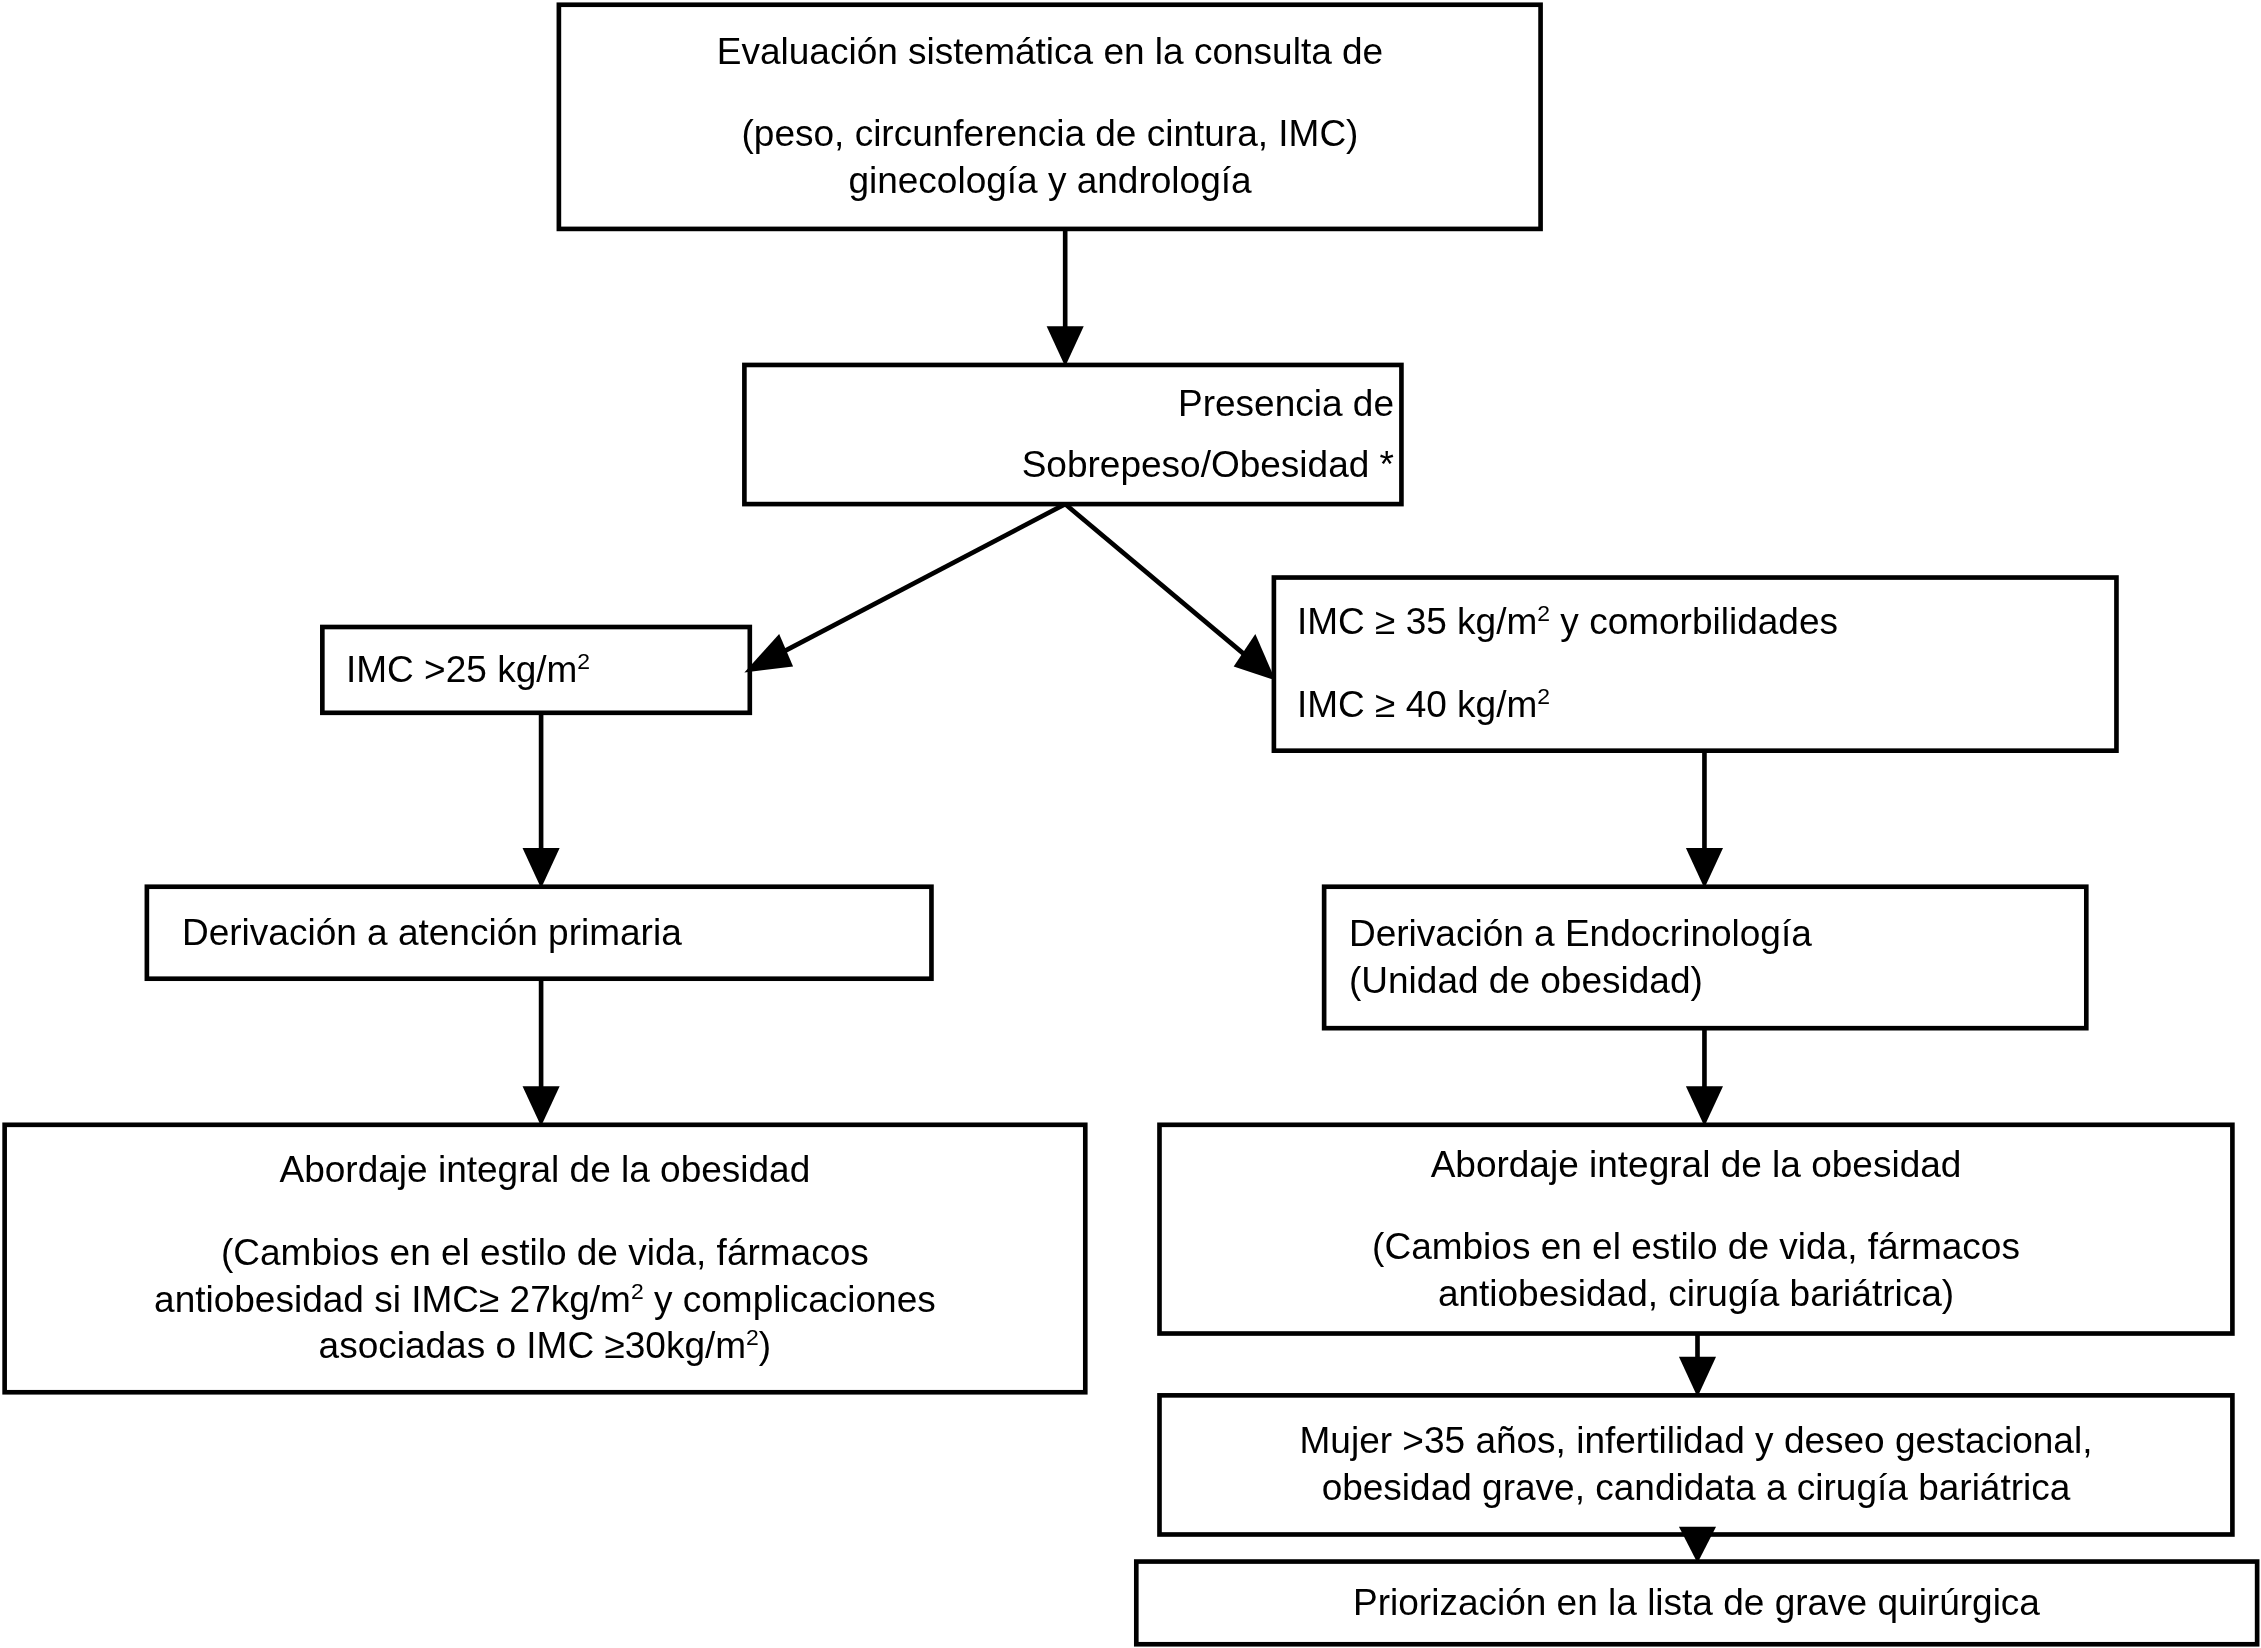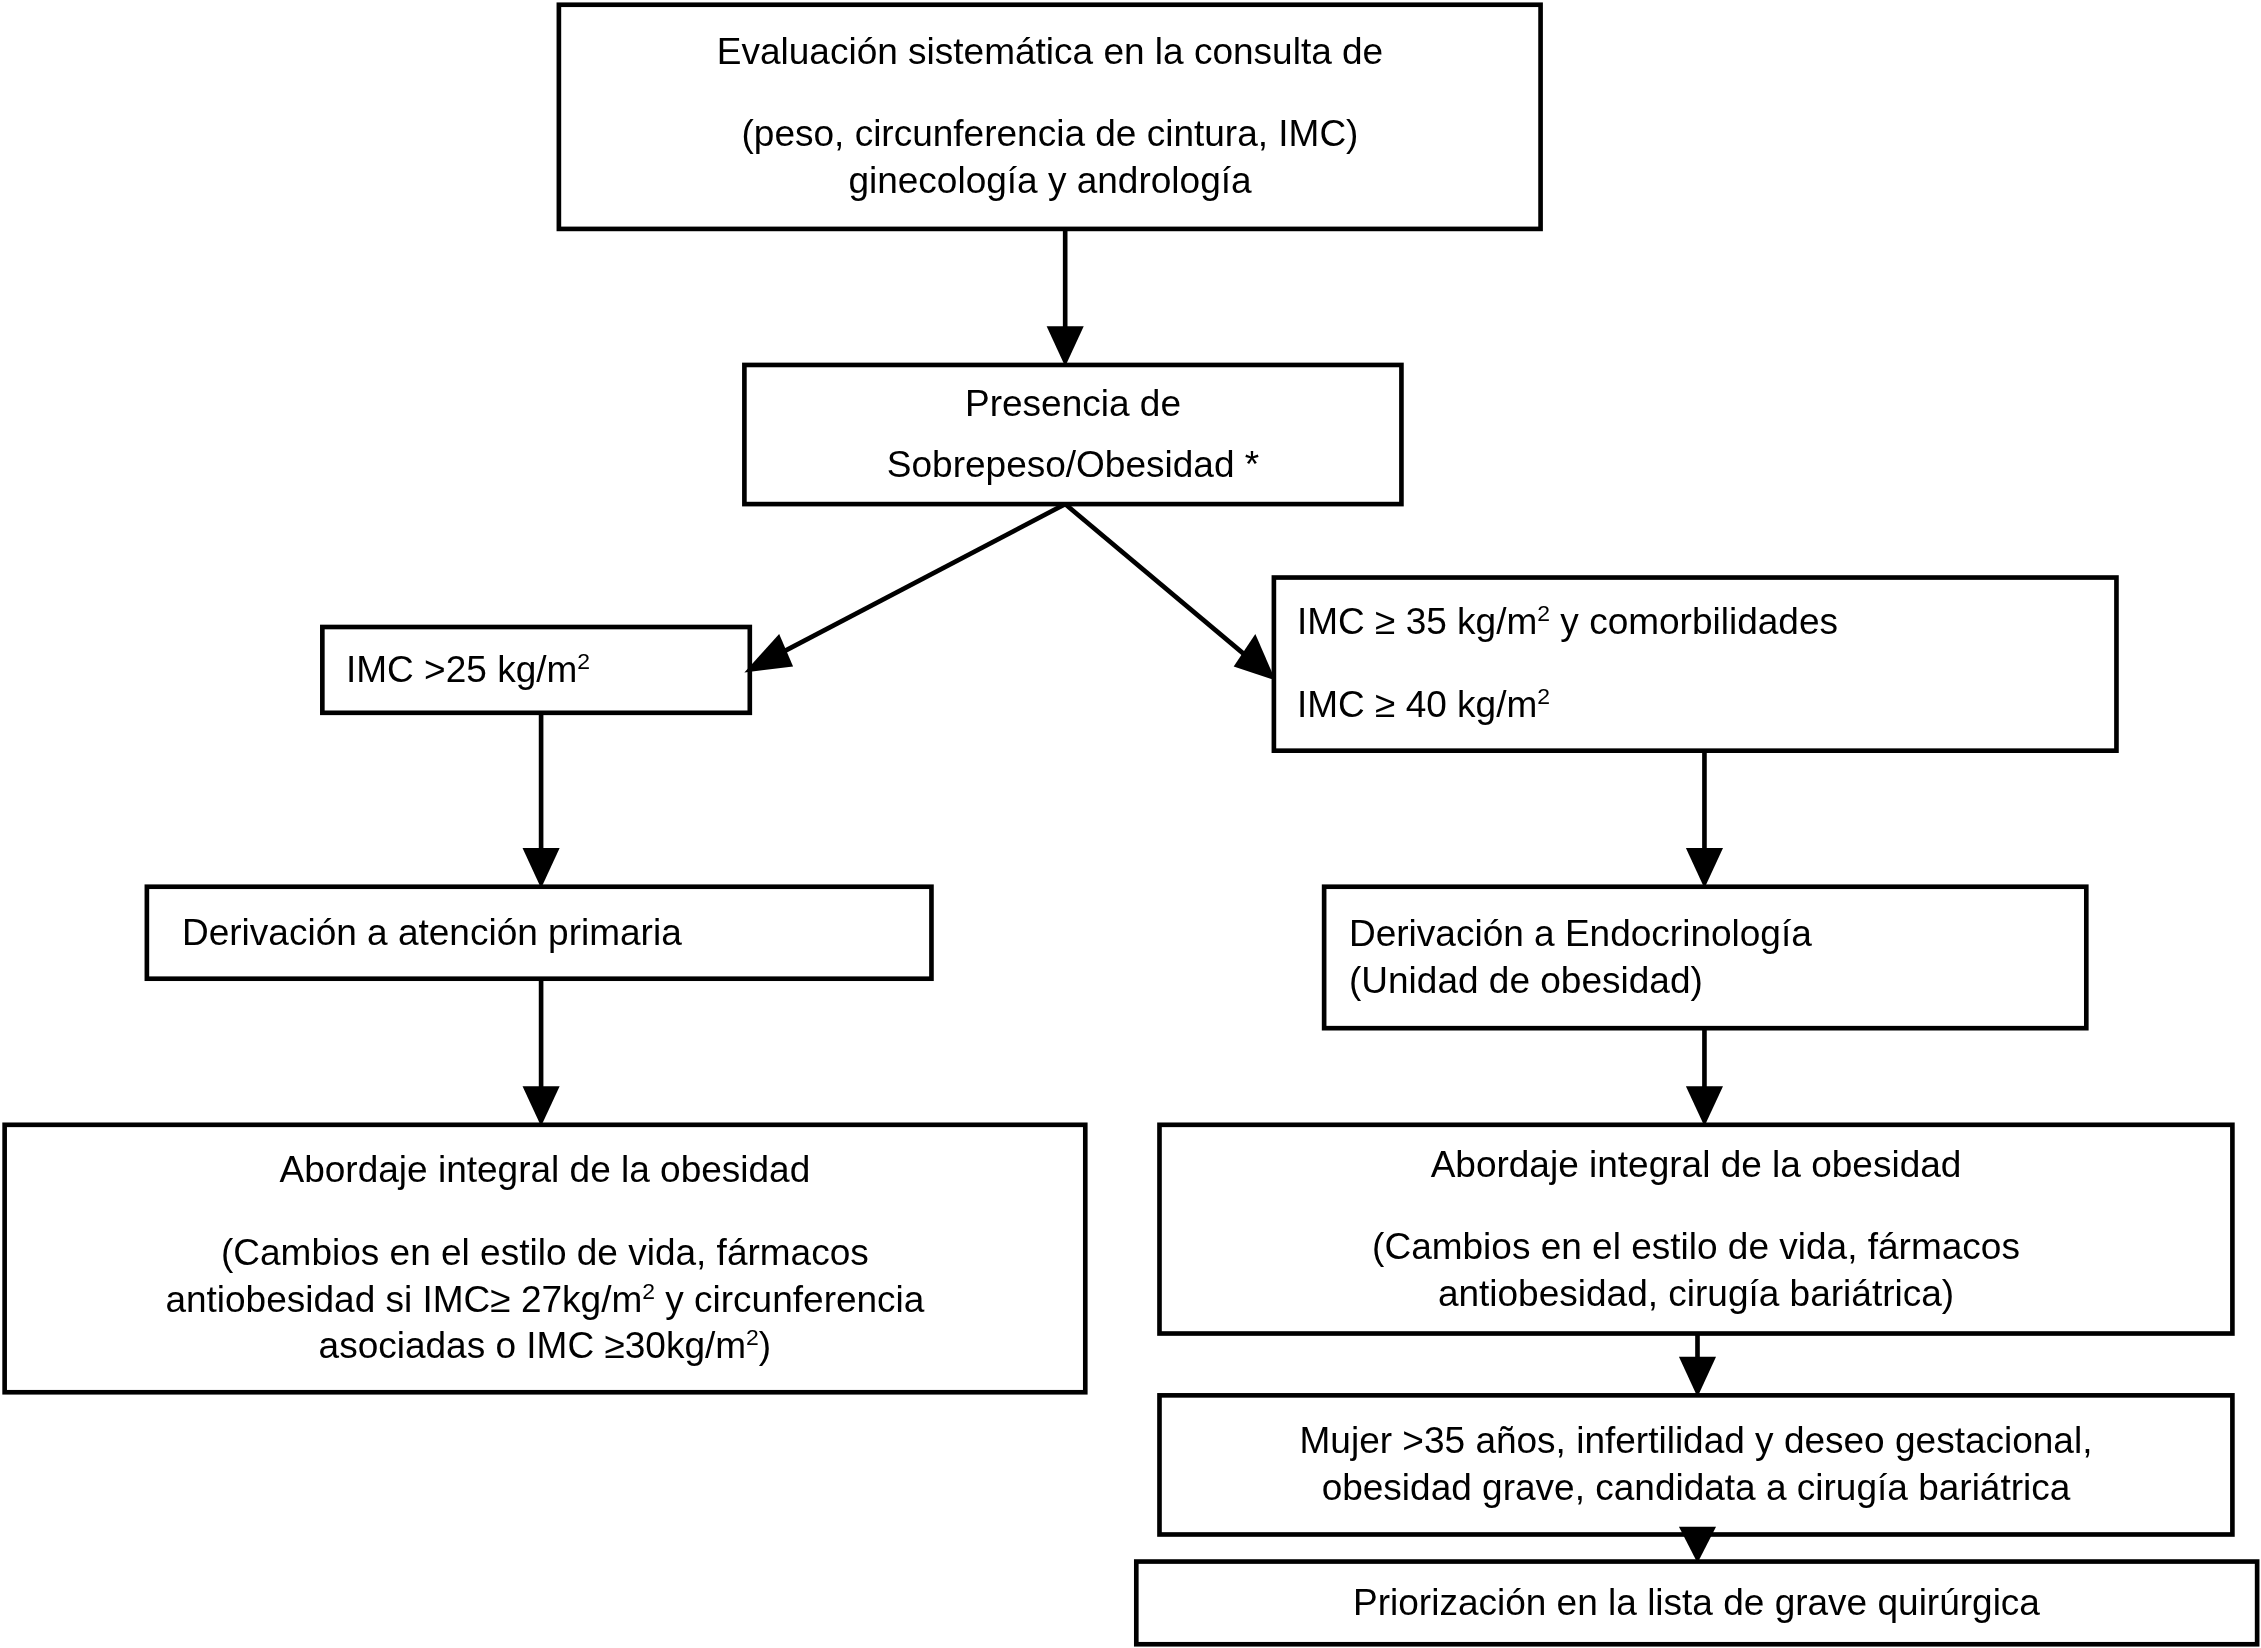--- a/index.html
+++ b/index.html
@@ -108,21 +108,21 @@
     <polygon class="arrowhead" points="2196,2022 2172,1975 2220,1975"></polygon>
 
   </svg>
 
   <div class="node-label center" style="left:567px; top:4.6px; width:966px; height:224px;">
     <span class="ln">Evaluación sistemática en la consulta de</span>
     <span class="ln gap-top">(peso, circunferencia de cintura, IMC)</span>
     <span class="ln">ginecología y andrología</span>
   </div>
 
-  <div class="node-label center" style="left:752px; top:365px; width:642px; height:139px;">
+  <div class="node-label center" style="left:752px; top:365px; width:642px; height:139px;align-items:flex-end;">
     <span class="ln">Presencia de</span>
     <span class="ln gap-small">Sobrepeso/Obesidad *</span>
   </div>
 
   <div class="node-label left" style="left:346px; top:627px; width:404px; height:86px;">
     <span class="ln"><span>IMC &gt;25 kg/m</span><sup>2</sup></span>
   </div>
 
   <div class="node-label left" style="left:1297px; top:577px; width:812px; height:173px;">
     <span class="ln"><span>IMC ≥ 35 kg/m</span><sup>2</sup><span> y comorbilidades</span></span>
@@ -134,21 +134,21 @@
   </div>
 
   <div class="node-label left" style="left:1349px; top:887px; width:731px; height:141px;">
     <span class="ln">Derivación a Endocrinología</span>
     <span class="ln">(Unidad de obesidad)</span>
   </div>
 
   <div class="node-label center" style="left:12.4px; top:1125px; width:1065px; height:267px;">
     <span class="ln">Abordaje integral de la obesidad</span>
     <span class="ln gap-top">(Cambios en el estilo de vida, fármacos</span>
-    <span class="ln"><span>antiobesidad si IMC≥ 27kg/m</span><sup>2</sup><span> y circunferencia</span></span>
+    <span class="ln"><span>antiobesidad si IMC≥ 27kg/m</span><sup>2</sup><span> y complicaciones</span></span>
     <span class="ln"><span>asociadas o IMC ≥30kg/m</span><sup>2</sup><span>)</span></span>
   </div>
 
   <div class="node-label center" style="left:1167px; top:1125px; width:1058px; height:209px;">
     <span class="ln">Abordaje integral de la obesidad</span>
     <span class="ln gap-top">(Cambios en el estilo de vida, fármacos</span>
     <span class="ln">antiobesidad, cirugía bariátrica)</span>
   </div>
 
   <div class="node-label center" style="left:1167px; top:1395px; width:1058px; height:139px;">

